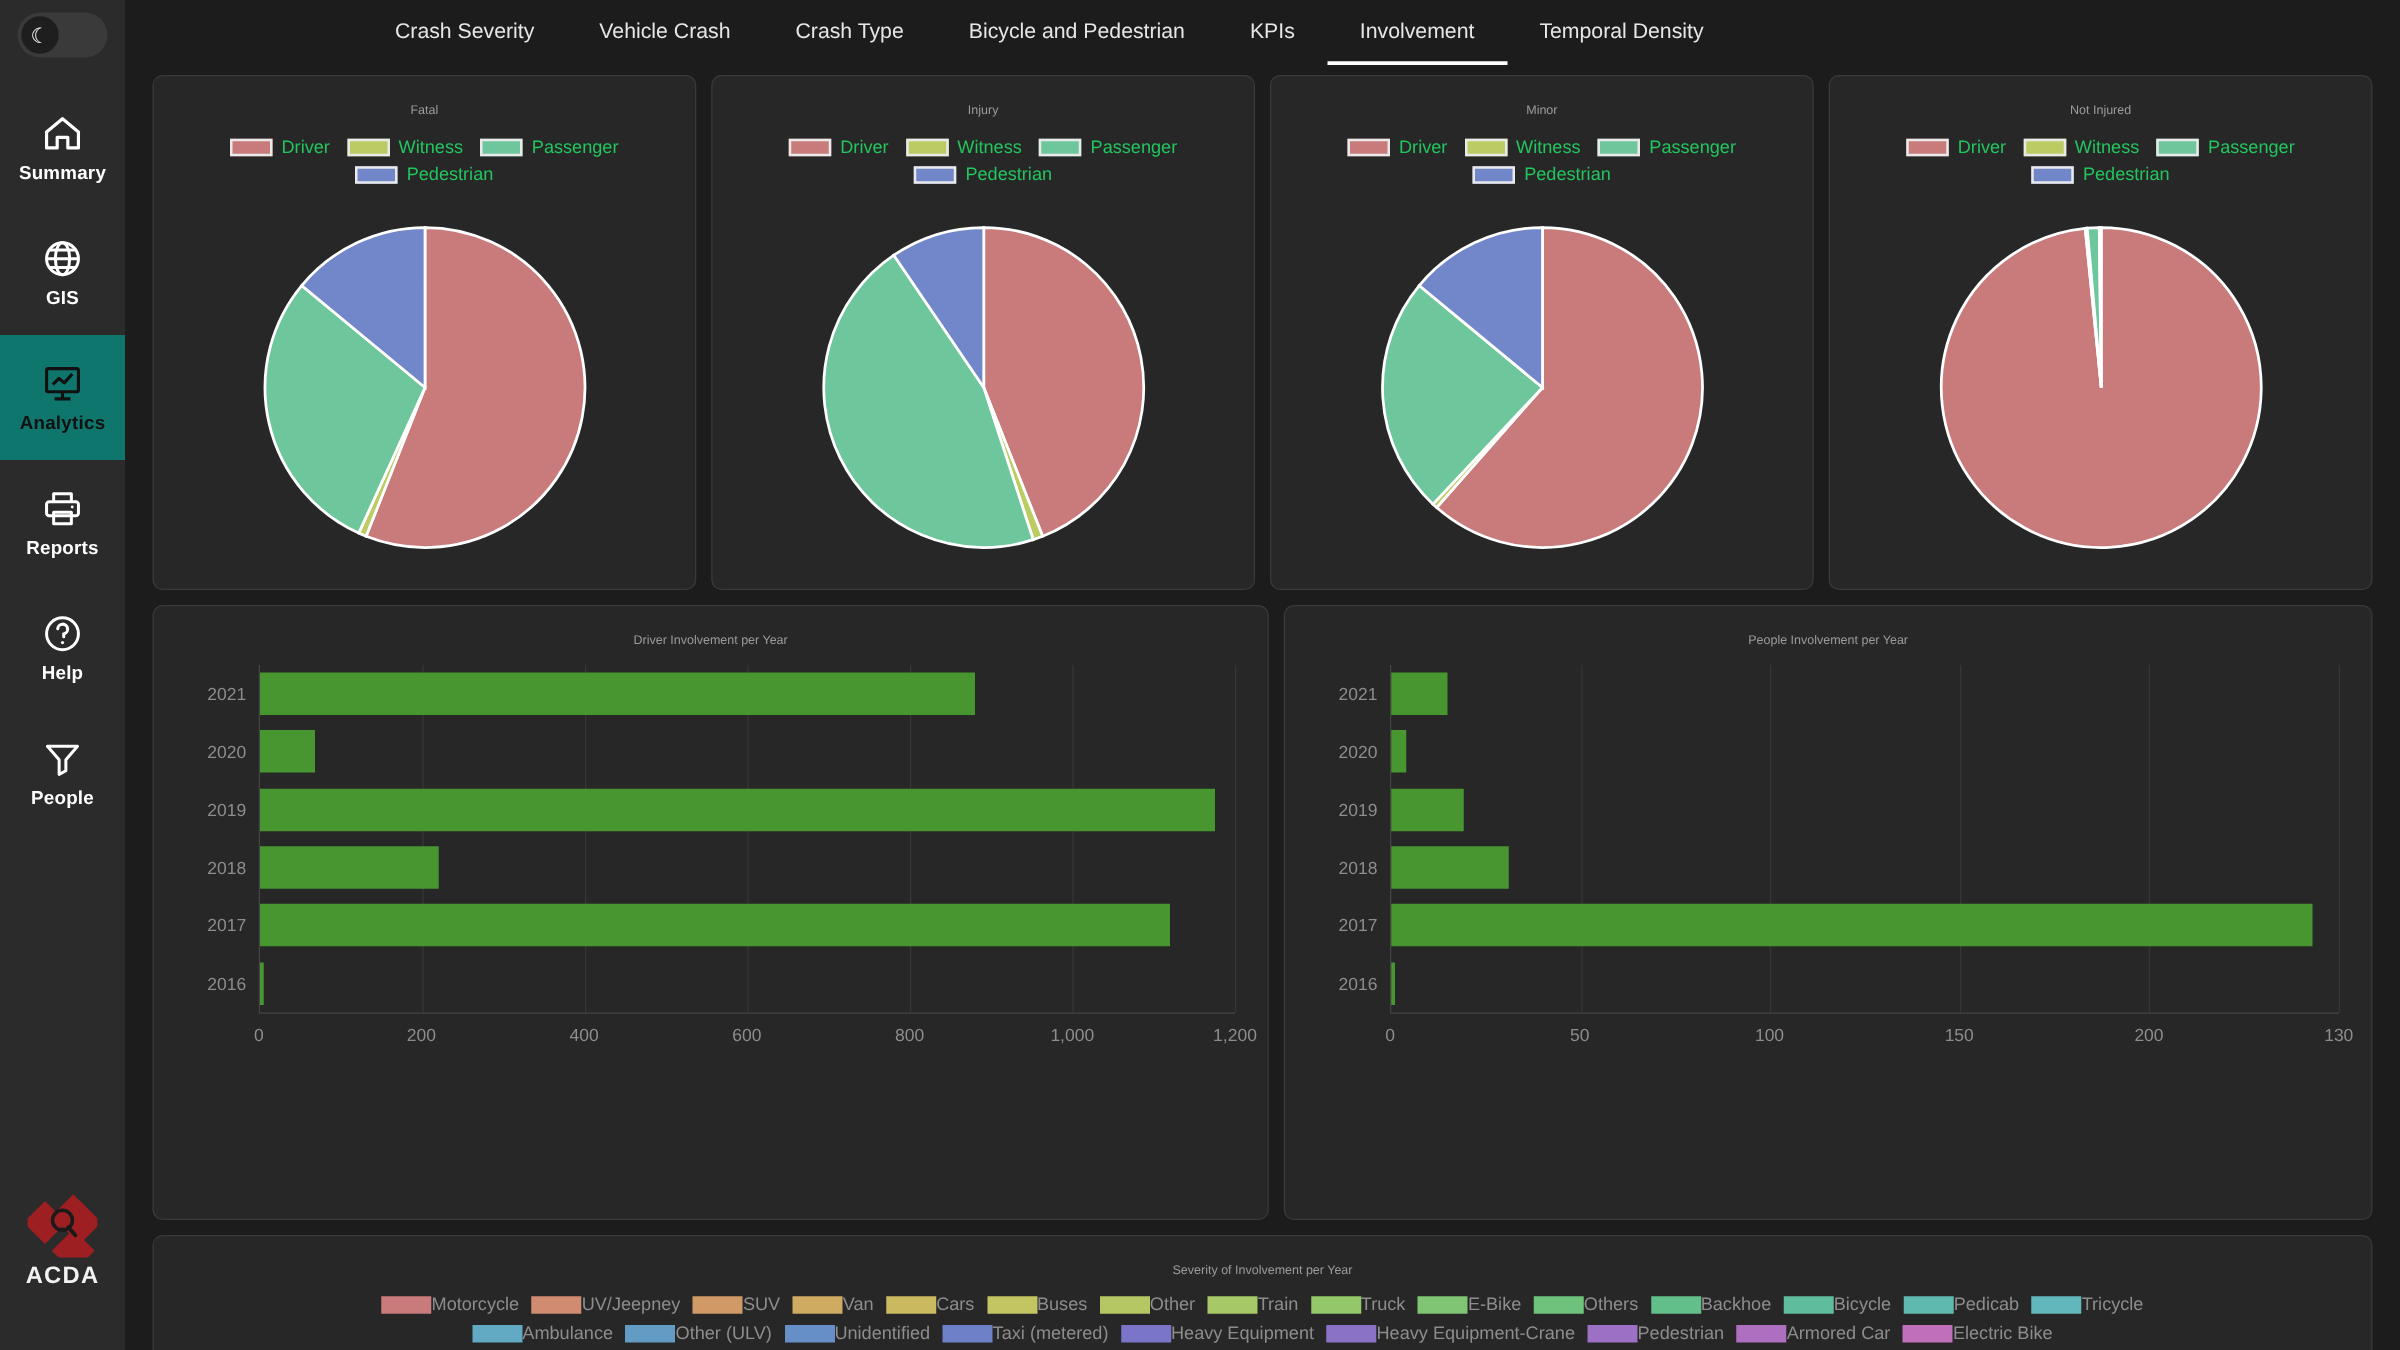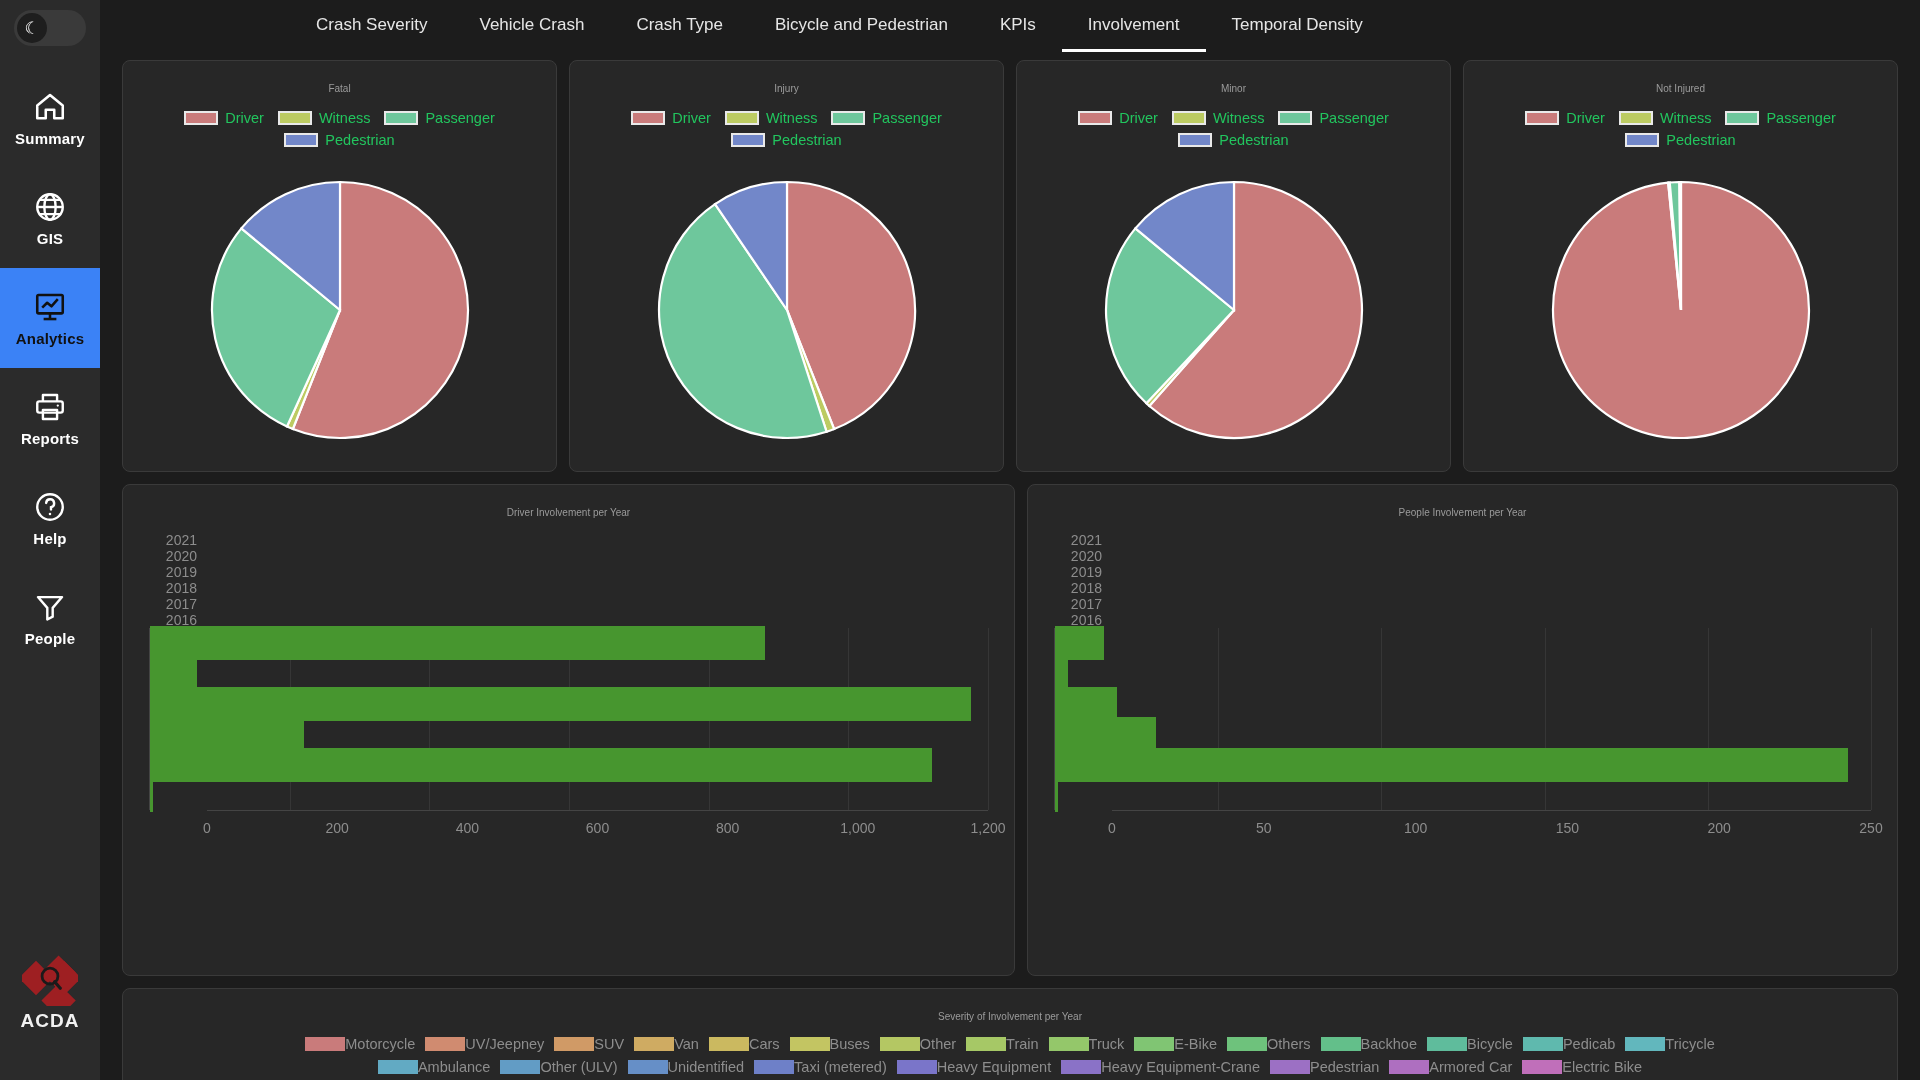--- a/index.html
+++ b/index.html
@@ -34,21 +34,21 @@
     color: #fff; font-size: 17px; line-height: 1;
   }
   .nav { margin-top: 22px; width: 100px; }
   .nav-item {
     width: 100px; height: 100px;
     display: flex; flex-direction: column;
     align-items: center; justify-content: center;
     color: #ffffff; cursor: pointer;
     gap: 6px;
   }
-  .nav-item.active { background: #3b82f6; color: #111; justify-content: center; }
+  .nav-item.active { background: #0f766e; color: #111; justify-content: center; }
   .nav-item.active .nav-label { color: #111; }
   .nav-label { font-size: 15px; font-weight: bold; letter-spacing: .2px; }
   .nav-icon { width: 34px; height: 34px; display:block; }
   .nav-icon svg { width: 34px; height: 34px; display: block; }
 
   .brand {
     position: absolute; bottom: 48px;
     display: flex; flex-direction: column; align-items: center; gap: 4px;
   }
   .brand-mark { width: 56px; height: 56px; }
@@ -104,21 +104,21 @@
   .lg-tx { color: #22c55e; font-size: 14.5px; }
   .pie-wrap { flex: 1; display: flex; align-items: center; justify-content: center; }
   .pie-wrap svg { display: block; }
 
   
   .bars { height: 492px; margin-top: 12px; }
   .bar-card { display: flex; flex-direction: column; }
   .bar-card.left { flex: 0 0 893px; }
   .bar-card.right { flex: 1; }
   .bar-plot { flex: 1; position: relative; padding: 14px 26px 0 26px; }
-  .bar-grid { position: relative; height: 278px; display: flex; flex-direction: column; }
+  .bar-grid { position: relative; height: 278px; display: flex; }
   .ylabels {
     width: 58px; flex: 0 0 58px;
     display: flex; flex-direction: column;
     justify-content: space-around; align-items: flex-end;
     padding-right: 10px;
   }
   .ylabel { color: #8d8d8d; font-size: 14px; }
   .plot-area { flex: 1; position: relative; border-left: 1px solid #444; }
   .vgrid { position: absolute; top: 0; bottom: 0; width: 1px; background: #363636; }
   .rowband { position: absolute; left: 0; right: 0; display: flex; align-items: center; }
@@ -467,21 +467,21 @@
                     <div class="bar" title="2016: 1" style="width: 0.4%; background: rgb(71, 150, 47);"></div>
                   </div>
                 </div>
             </div>
             <div class="xaxis">
                 <span class="xtick" style="left: 0%;">0</span>
                 <span class="xtick" style="left: 20%;">50</span>
                 <span class="xtick" style="left: 40%;">100</span>
                 <span class="xtick" style="left: 60%;">150</span>
                 <span class="xtick" style="left: 80%;">200</span>
-                <span class="xtick" style="left: 100%;">250</span>
+                <span class="xtick" style="left: 100%;">130</span>
               </div>
           </div>
         </div>
 
       </div>
 
       <div class="row bottom">
         <div class="card sev-card">
           <div class="card-title">Severity of Involvement per Year</div>
           <div class="sev-legend">

